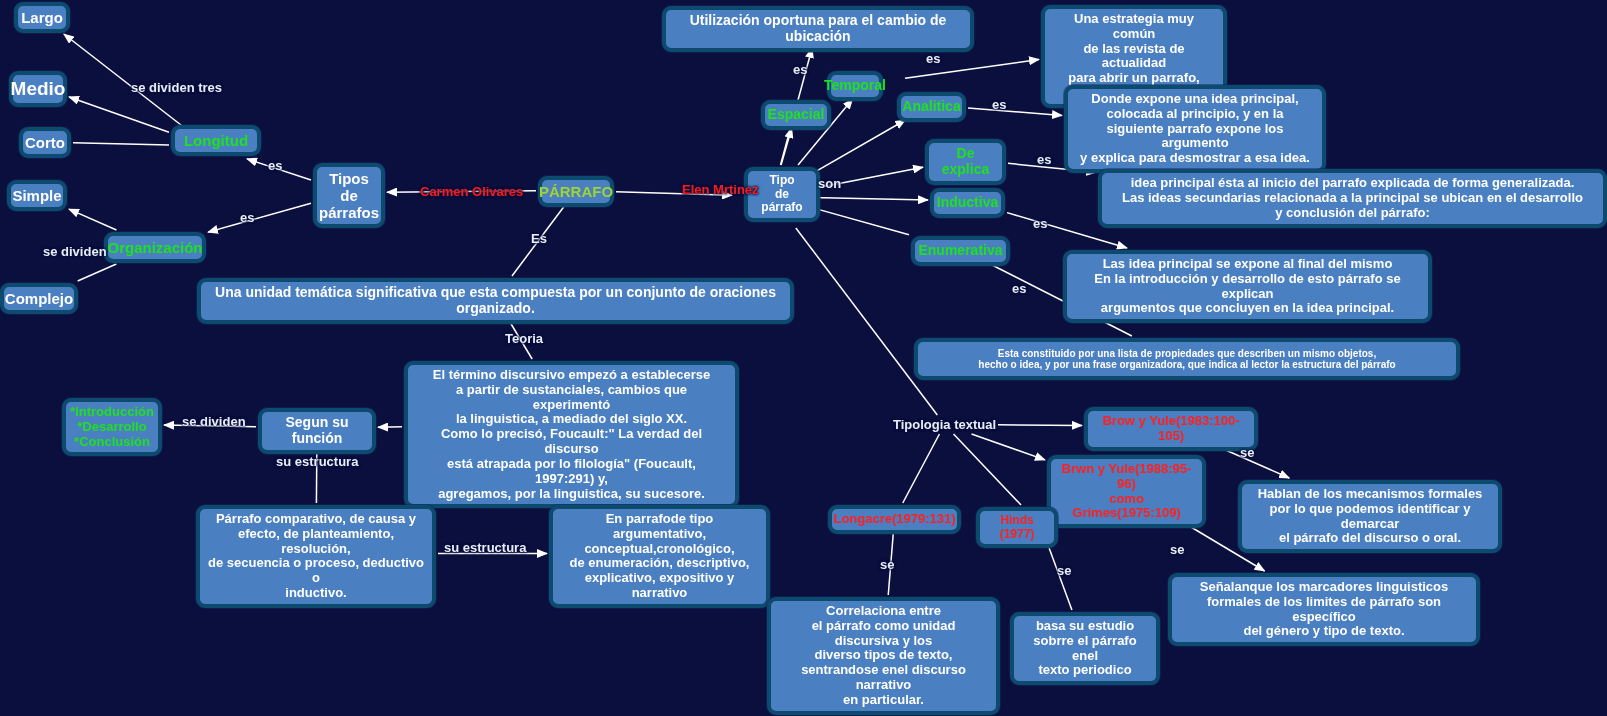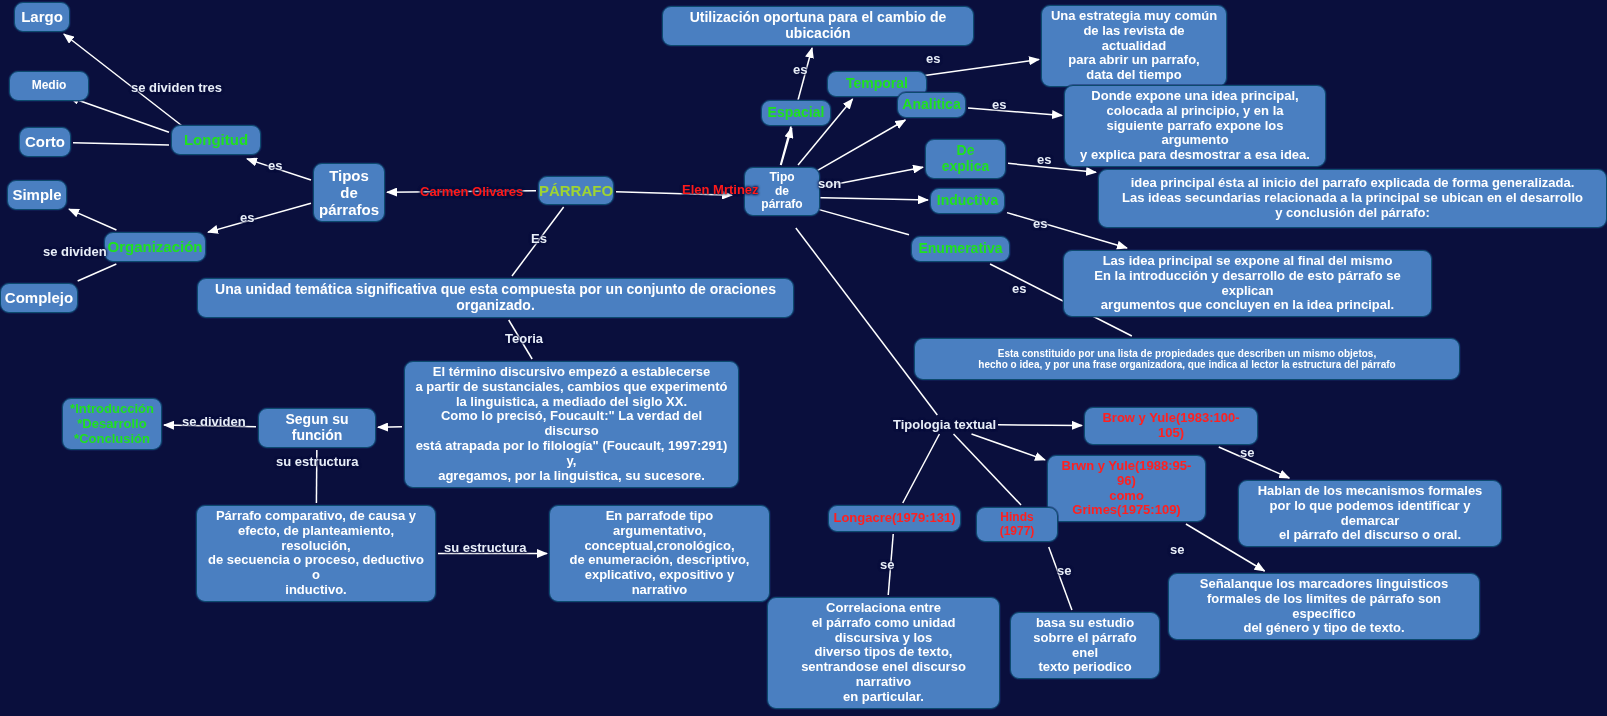--- a/index.html
+++ b/index.html
@@ -19,21 +19,21 @@
     position: absolute;
     left: 0; top: 0;
     width: 1607px;
     height: 716px;
     pointer-events: none;
   }
   .node {
     position: absolute;
     box-sizing: border-box;
     background: #4a7fc1;
-    border: 1px solid #0c4a6e;
+    border: 4px solid #0c4a6e;
     border-radius: 9px;
     color: #ffffff;
     font-weight: bold;
     display: flex;
     align-items: center;
     justify-content: center;
     text-align: center;
     line-height: 1.14;
     padding: 3px 8px;
     box-shadow: 0 0 0 1px rgba(20,40,100,0.5);
@@ -98,36 +98,36 @@
         <line x1="939.4468085106383" y1="434" x2="902.7446808510638" y2="503"></line>
         <line x1="953.5320197044335" y1="434" x2="1021.0344827586207" y2="505"></line>
         <line x1="1218.76" y1="447" x2="1289.2628571428572" y2="478" marker-end="url(#ah)"></line>
         <line x1="1185.917372881356" y1="524" x2="1264.582627118644" y2="571" marker-end="url(#ah)"></line>
         <line x1="893.2323420074349" y1="534" x2="888.2434944237918" y2="595"></line>
         <line x1="1048.7322175732218" y1="547" x2="1071.928870292887" y2="610"></line>
       </g>
   </svg>
   <div id="node-layer">
       <div class="node white" style="left: 14px; top: 2px; width: 56px; min-height: 30px; font-size: 15px; white-space: pre-line;">Largo</div>
-      <div class="node white" style="left: 9px; top: 71px; width: 80px; min-height: 30px; font-size: 12px; white-space: pre-line;">Medio</div>
+      <div class="node white" style="left: 9px; top: 71px; width: 58px; min-height: 30px; font-size: 19px; white-space: pre-line;">Medio</div>
       <div class="node white" style="left: 19px; top: 127px; width: 52px; min-height: 30px; font-size: 15px; white-space: pre-line;">Corto</div>
       <div class="node white" style="left: 7px; top: 180px; width: 60px; min-height: 30px; font-size: 15px; white-space: pre-line;">Simple</div>
       <div class="node white" style="left: 0px; top: 283px; width: 78px; min-height: 30px; font-size: 15px; white-space: pre-line;">Complejo</div>
       <div class="node green" style="left: 171px; top: 125px; width: 90px; min-height: 30px; font-size: 15px; white-space: pre-line;">Longitud</div>
       <div class="node green" style="left: 104px; top: 232px; width: 102px; min-height: 30px; font-size: 15px; white-space: pre-line;">Organización</div>
       <div class="node white" style="left: 313px; top: 163px; width: 72px; min-height: 55px; font-size: 15px; white-space: pre-line;">Tipos
 de
 párrafos</div>
       <div class="node yg" style="left: 538px; top: 176px; width: 76px; min-height: 29px; font-size: 15px; white-space: pre-line;">PÁRRAFO</div>
       <div class="node white" style="left: 734px; top: 167px; width: 76px; min-height: 42px; font-size: 12px; white-space: pre-line; margin-left: 10px;">Tipo
 de párrafo</div>
       <div class="node white" style="left: 197px; top: 278px; width: 597px; min-height: 27px; font-size: 14px; white-space: pre-line;">Una unidad temática significativa que esta compuesta por un conjunto de oraciones organizado.</div>
       <div class="node white" style="left: 662px; top: 6px; width: 312px; min-height: 27px; font-size: 14px; white-space: pre-line;">Utilización oportuna para el cambio de ubicación</div>
       <div class="node green" style="left: 761px; top: 100px; width: 70px; min-height: 26px; font-size: 14px; white-space: pre-line;">Espacial</div>
-      <div class="node green" style="left: 827px; top: 71px; width: 100px; min-height: 26px; font-size: 14px; white-space: pre-line;">Temporal</div>
+      <div class="node green" style="left: 827px; top: 71px; width: 56px; min-height: 26px; font-size: 14px; white-space: pre-line;">Temporal</div>
       <div class="node green" style="left: 897px; top: 92px; width: 69px; min-height: 26px; font-size: 14px; white-space: pre-line;">Analitica</div>
       <div class="node green" style="left: 925px; top: 139px; width: 81px; min-height: 26px; font-size: 14px; white-space: pre-line;">De explica</div>
       <div class="node green" style="left: 930px; top: 188px; width: 75px; min-height: 26px; font-size: 14px; white-space: pre-line;">Inductiva</div>
       <div class="node green" style="left: 911px; top: 236px; width: 99px; min-height: 26px; font-size: 14px; white-space: pre-line;">Enumerativa</div>
       <div class="node white" style="left: 1041px; top: 5px; width: 186px; min-height: 76px; font-size: 13px; white-space: pre-line;">Una estrategia muy común
 de las revista de actualidad
 para abrir un parrafo,
 data del tiempo</div>
       <div class="node white" style="left: 1064px; top: 85px; width: 262px; min-height: 76px; font-size: 13px; white-space: pre-line;">Donde expone una idea principal,
 colocada al principio, y en la

